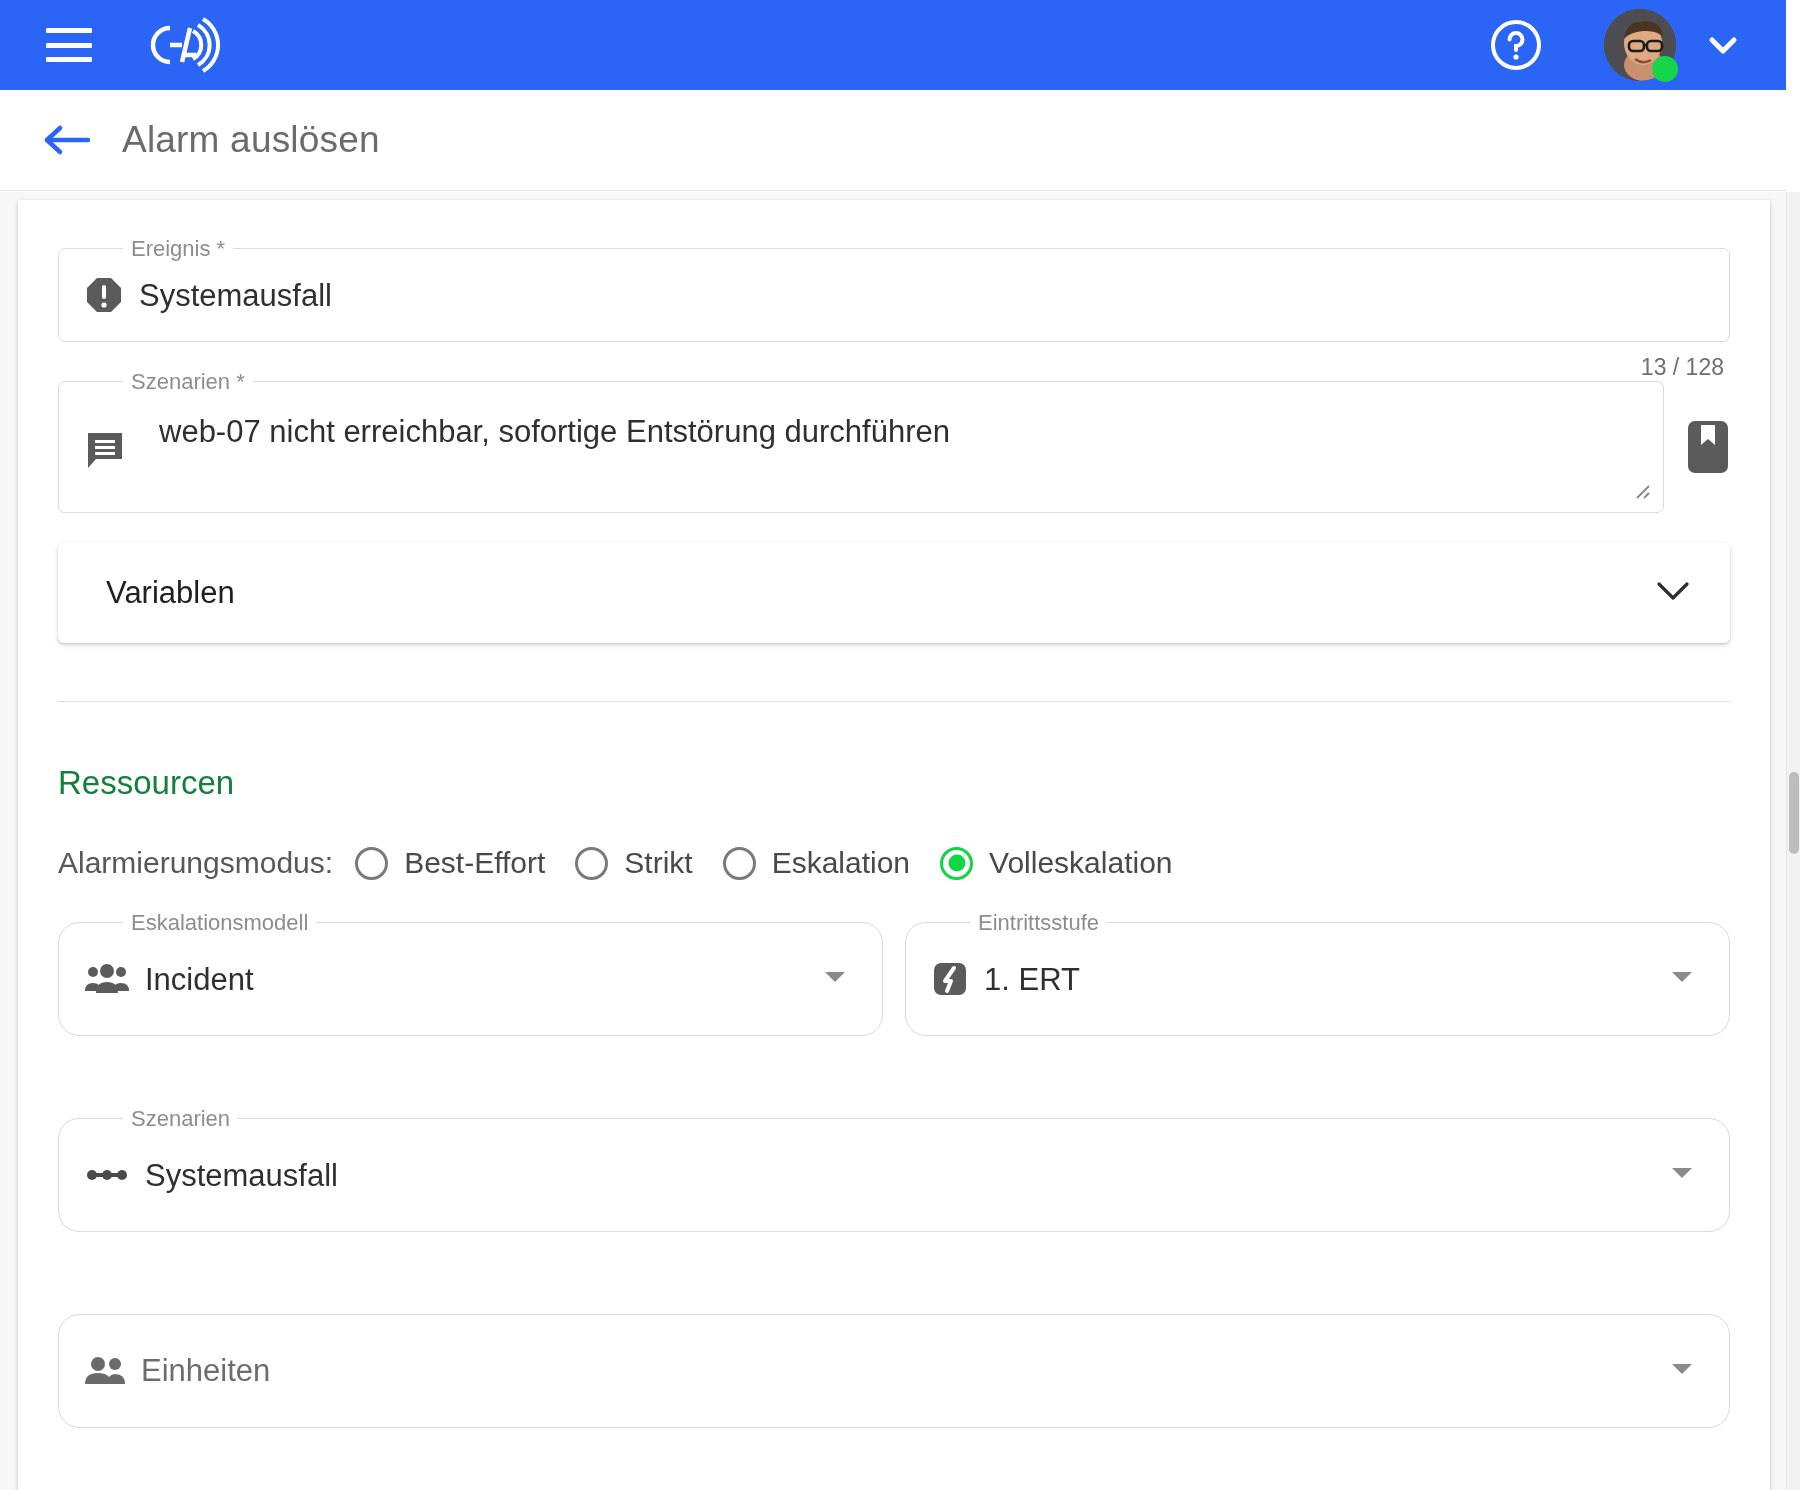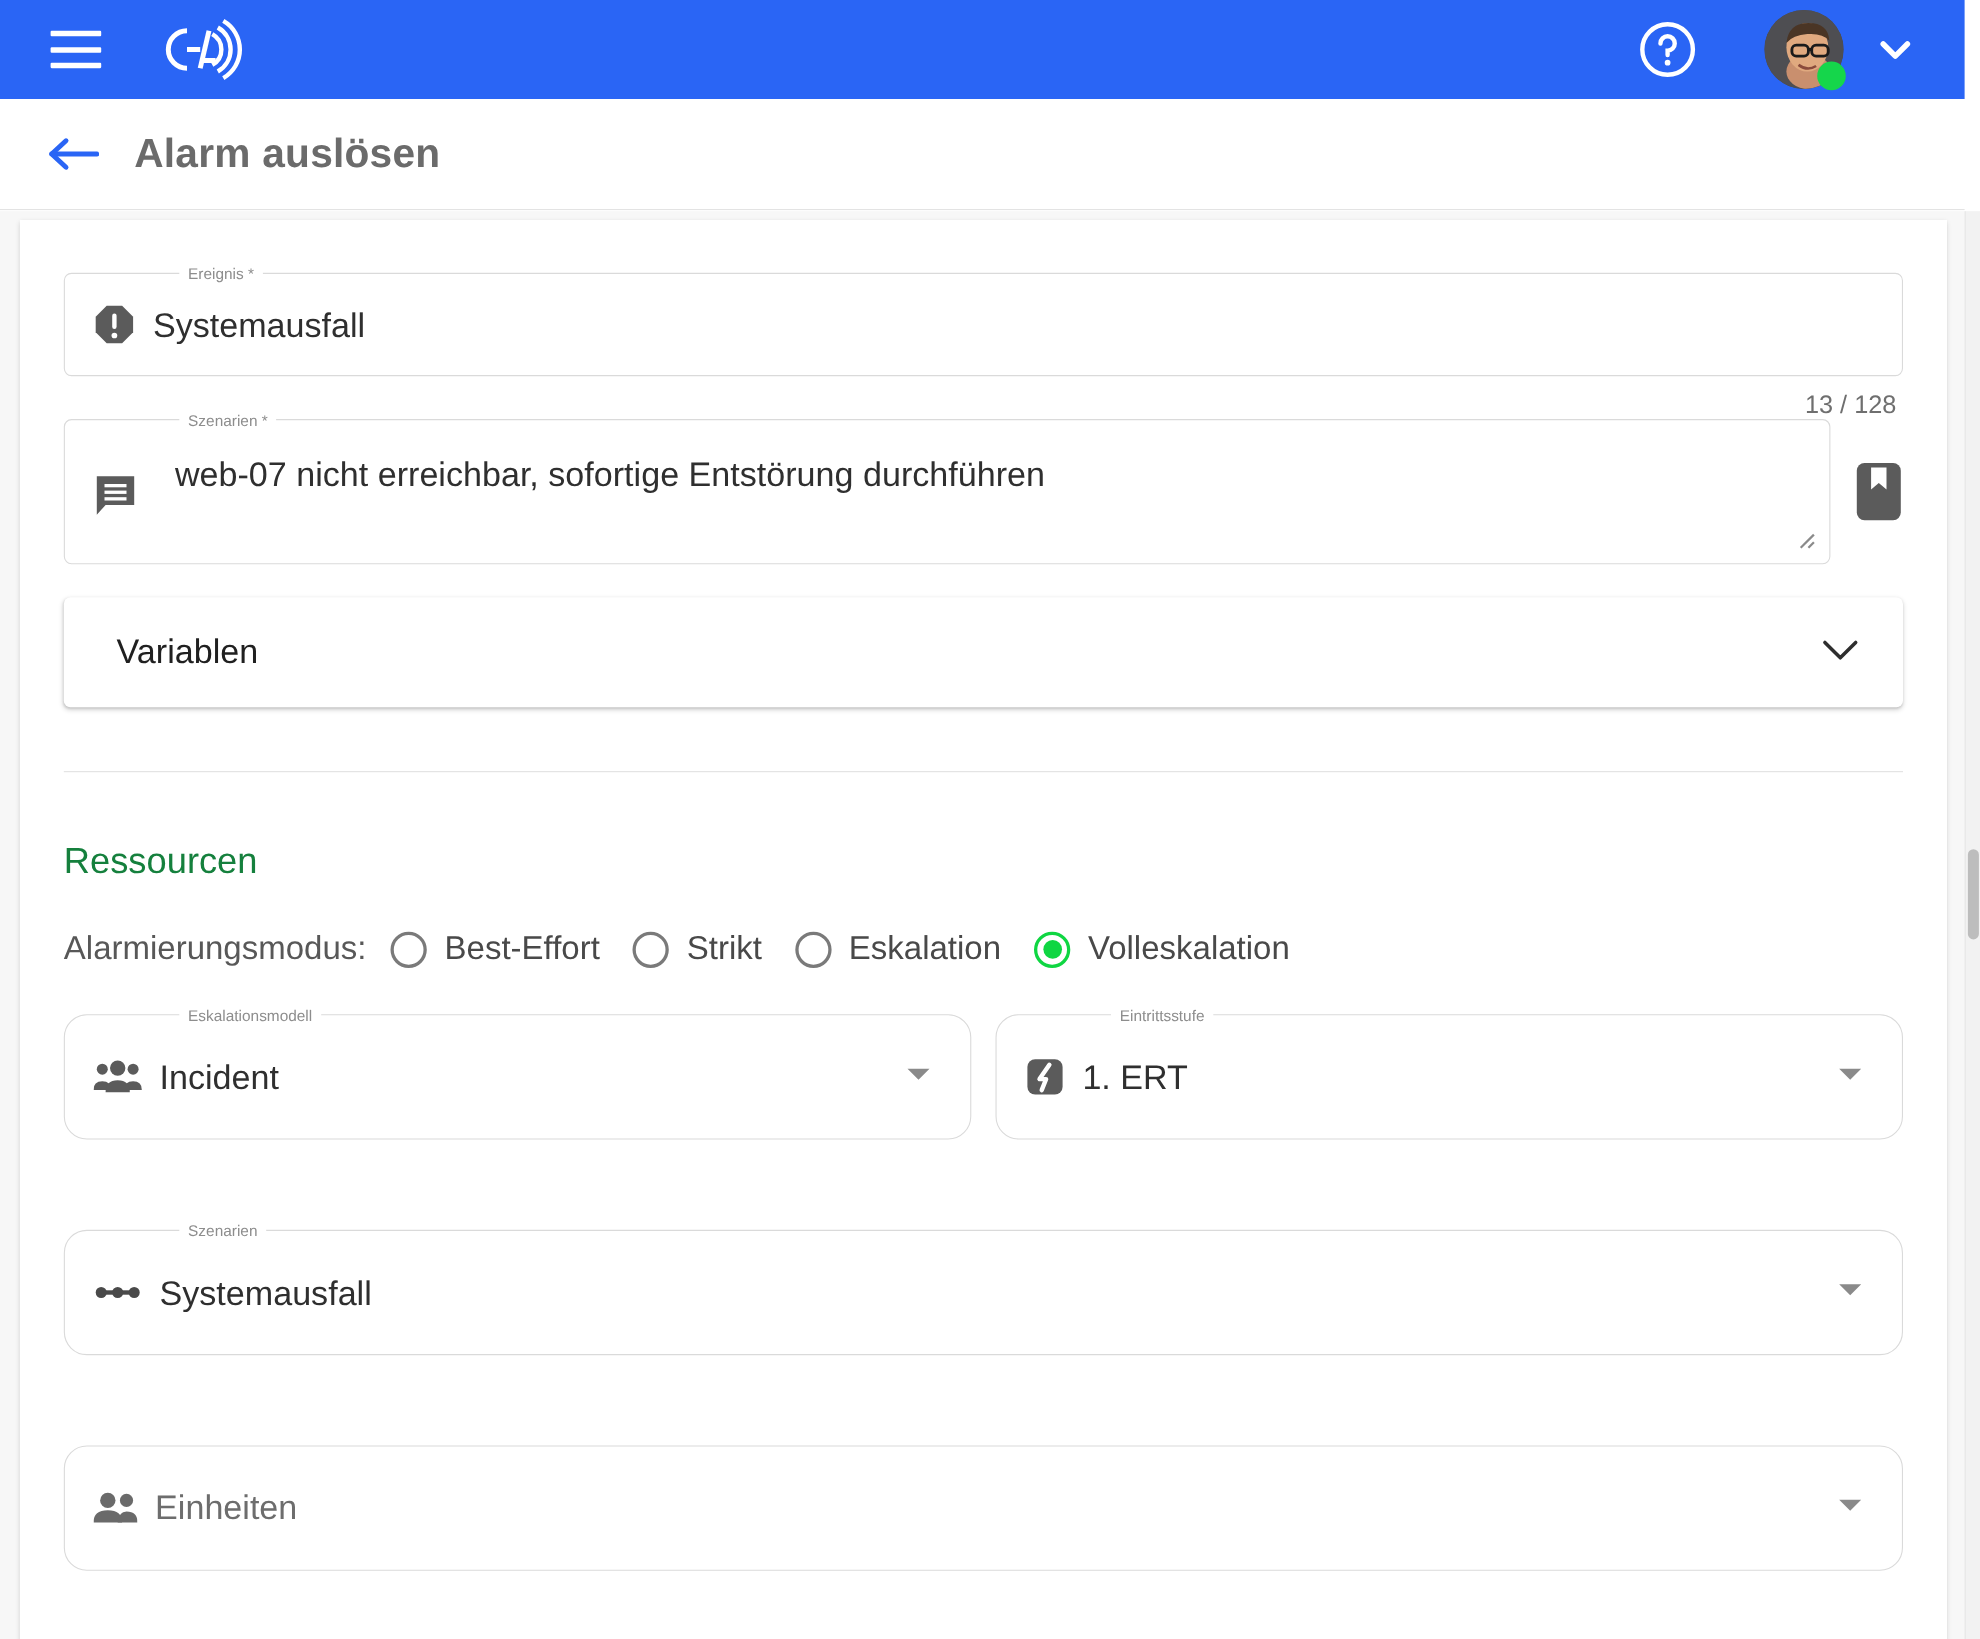--- a/index.html
+++ b/index.html
@@ -36,21 +36,21 @@
   .caret-down { margin-right:46px; width:34px; height:34px; }
 
   
   .pageheader {
     position:absolute; left:0; top:90px; width:1786px; height:101px;
     background:#fff; display:flex; align-items:center;
     border-bottom:1px solid #e3e3e3;
   }
   .back-arrow { margin-left:42px; width:48px; height:34px; cursor:pointer; }
   .page-title {
-    margin-left:32px; font-size:37px; color:#6b6b6b; font-weight:700; letter-spacing:.2px;
+    margin-left:32px; font-size:37px; color:#6b6b6b; font-weight:400; letter-spacing:.2px;
   }
 
   
   .content-area {
     position:absolute; left:0; top:192px; width:1786px; height:1298px;
     background:#f7f7f7; overflow:hidden;
   }
   .card {
     position:absolute; left:18px; top:8px; width:1752px; min-height:1350px;
     background:#fff;
@@ -60,23 +60,22 @@
 
   
   .field {
     position:relative;
     border:1px solid #dadada; border-radius:7px;
     background:#fff;
   }
   .field > legend, .field-label {
     position:absolute; top:-13px; left:64px;
     background:#fff; padding:0 8px;
-    font-size:14px; color:#8d8d8d; line-height:26px;
+    font-size:22px; color:#8d8d8d; line-height:26px;
     white-space:nowrap;
-    margin-left:40px;
   }
   .field-value {
     font-size:31px; color:#2f2f2f; line-height:1;
   }
   .field-row { display:flex; align-items:center; height:100%; padding:0 26px; }
 
   .f-ereignis { height:94px; margin-top:22px; }
   .counter { text-align:right; font-size:23px; color:#6f6f6f; padding-right:6px; margin-top:12px; }
 
   .alarmtext-row { display:flex; align-items:flex-start; gap:22px; }

